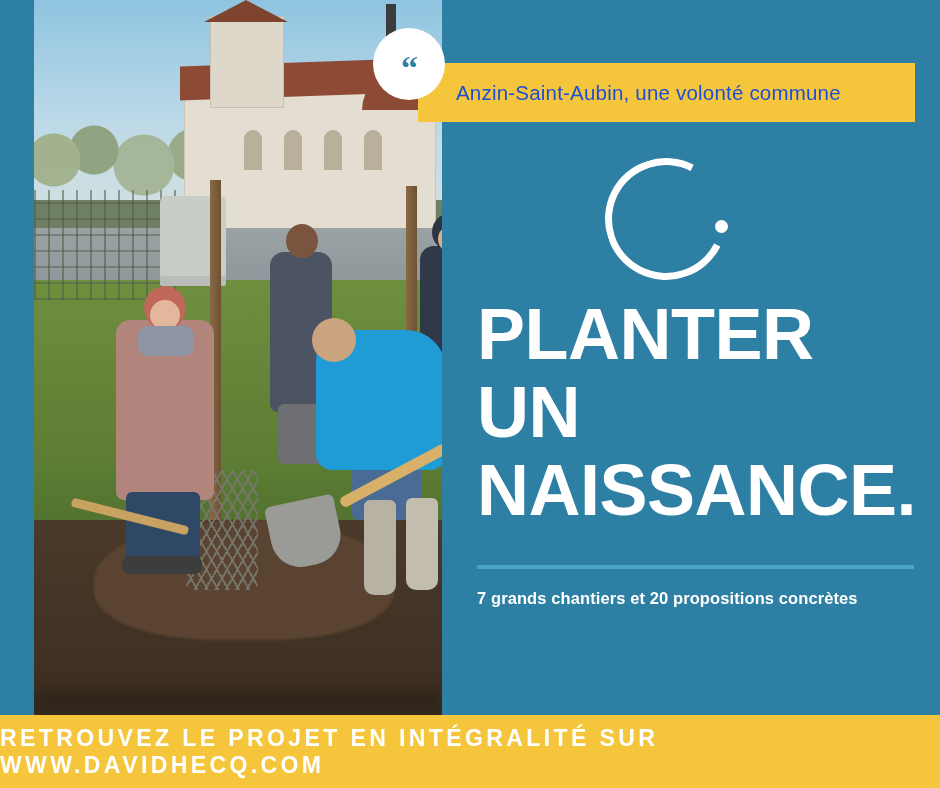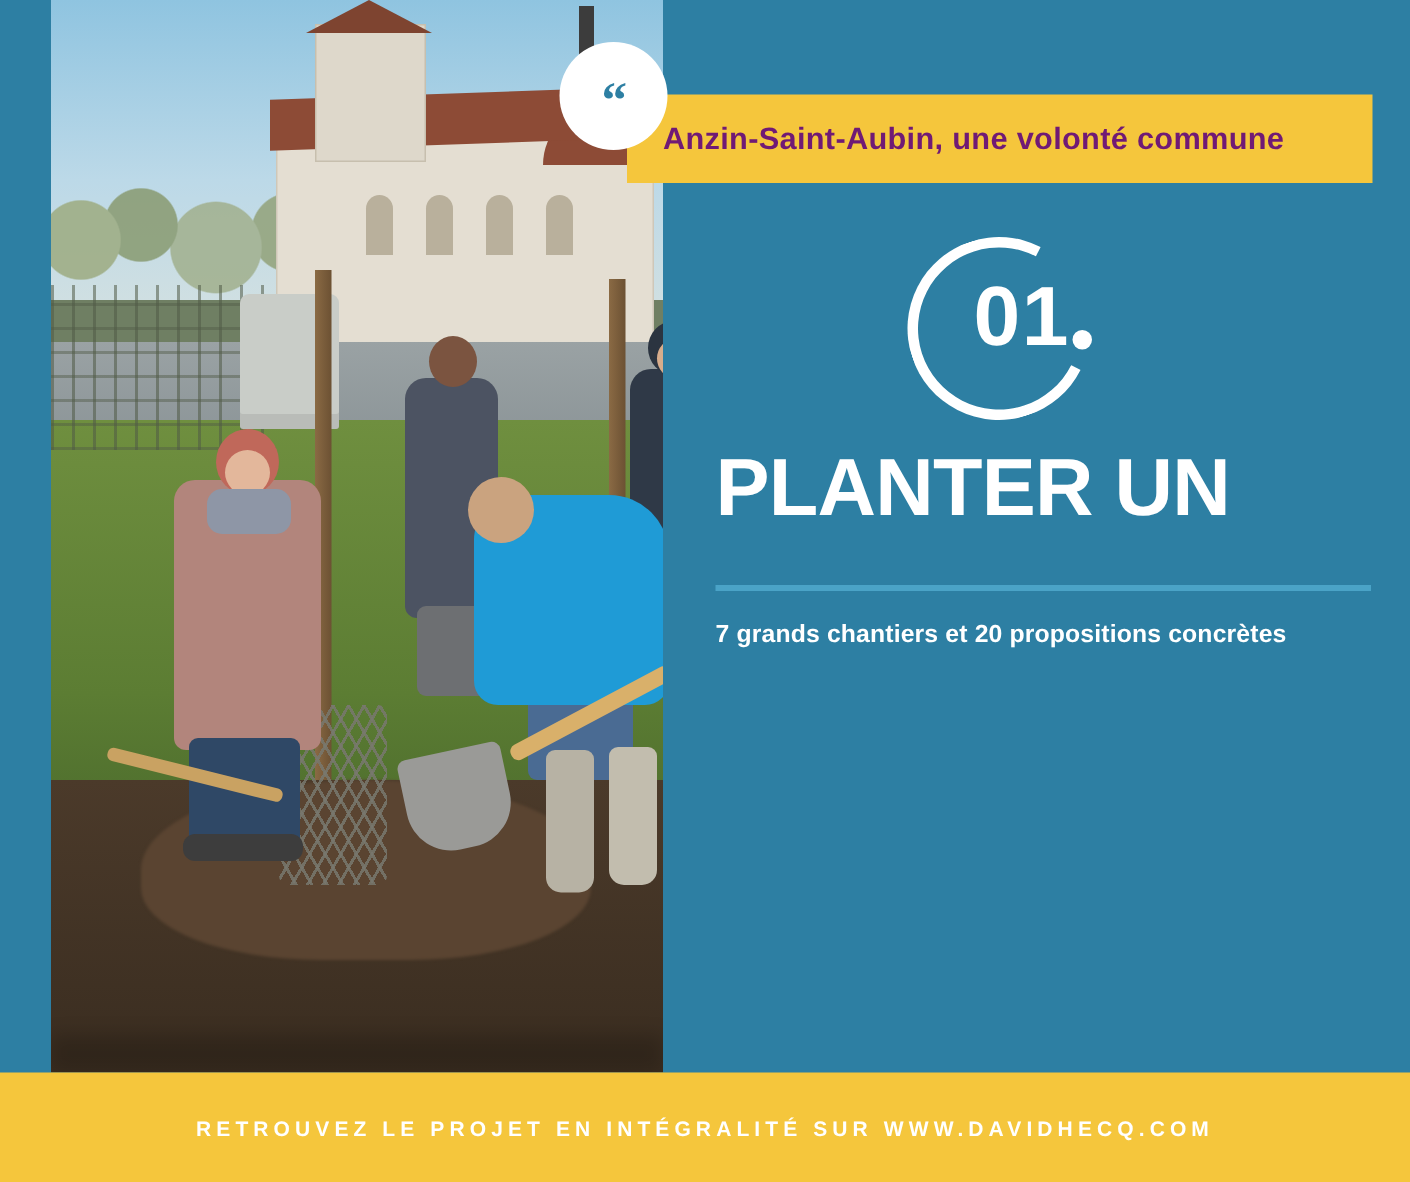--- a/index.html
+++ b/index.html
@@ -213,24 +213,24 @@
   .ribbon {
     position: absolute;
     left: 418px; top: 63px;
     width: 497px; height: 59px;
     background: #f5c63c;
     display: flex;
     align-items: center;
     z-index: 4;
   }
   .ribbon span {
-    margin-left: 24px;
-    color: #701a75;
+    margin-left: 38px;
+    color: #1d4ed8;
     font-size: 20.5px;
-    font-weight: bold;
+    font-weight: normal;
     letter-spacing: .2px;
   }
 
   
   .right {
     position: absolute;
     left: 477px; top: 150px;
     width: 440px;
   }
   .number-row {
@@ -257,21 +257,21 @@
   .num-dot {
     position: absolute;
     left: 238px; top: 70px;
     width: 13px; height: 13px;
     background: #ffffff;
     border-radius: 50%;
   }
 
   .headline {
     color: #ffffff;
-    font-size: 54px;
+    font-size: 72px;
     font-weight: bold;
     line-height: 1.08;
     letter-spacing: -0.5px;
     margin-top: 16px;
     text-transform: uppercase;
   }
   .rule {
     width: 437px;
     height: 4px;
     background: #4aa3c7;
@@ -290,21 +290,21 @@
     position: absolute;
     left: 0; bottom: 0;
     width: 940px; height: 73px;
     background: #f5c63c;
     display: flex;
     align-items: center;
     justify-content: center;
   }
   .footer span {
     color: #ffffff;
-    font-size: 14px;
+    font-size: 23px;
     font-weight: bold;
     letter-spacing: 3.4px;
     text-transform: uppercase;
   }
 </style>
 </head>
 <body>
 
 <div class="poster">
 
@@ -364,26 +364,26 @@
     <span>“</span>
   </div>
 
   <div class="ribbon">
     <span>Anzin-Saint-Aubin, une volonté commune</span>
   </div>
 
   <div class="right">
     <div class="number-row">
       <div class="arc"></div>
-      <div class="num">01</div>
       <div class="num-dot"></div>
     </div>
 
     <div class="headline">
       <div>PLANTER UN</div>
+      <div>NAISSANCE.</div>
     </div>
 
     <div class="rule"></div>
     <div class="subtitle">7 grands chantiers et 20 propositions concrètes</div>
   </div>
 
   <div class="footer">
     <span>RETROUVEZ LE PROJET EN INTÉGRALITÉ SUR WWW.DAVIDHECQ.COM</span>
   </div>
 

